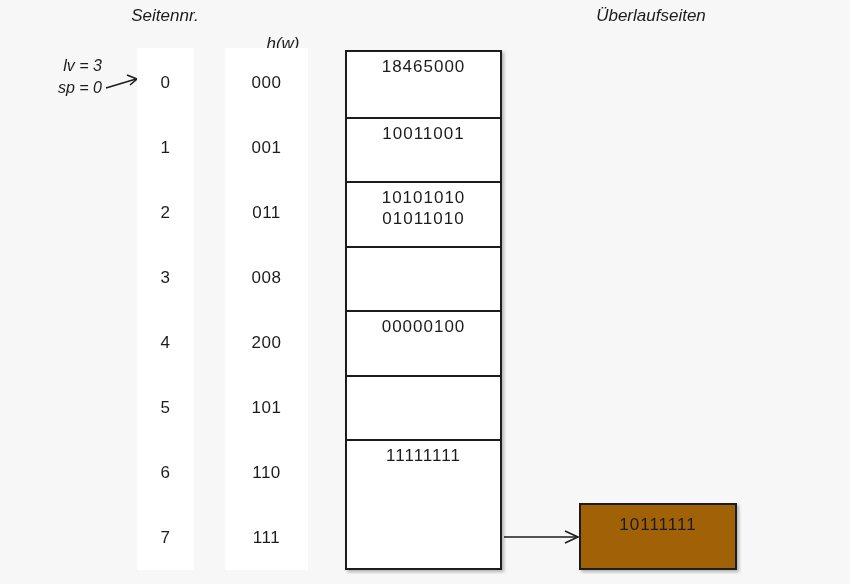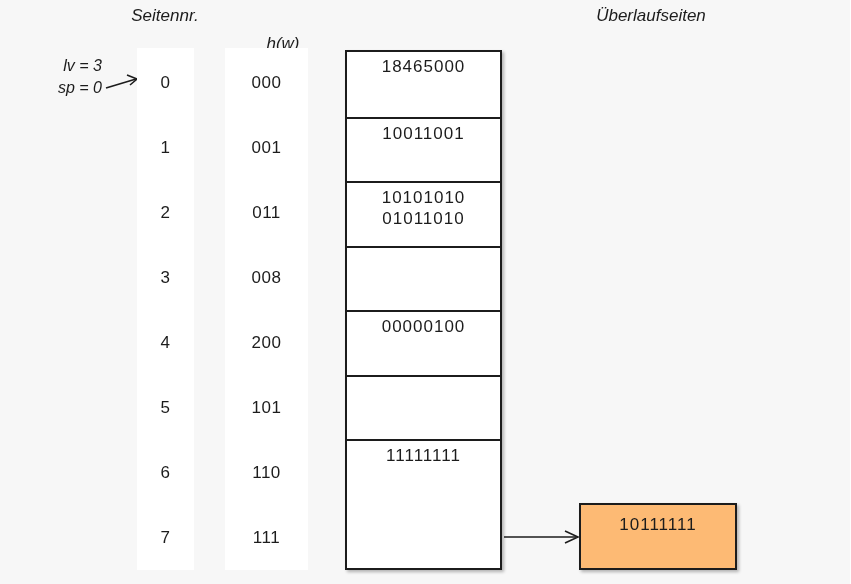--- a/index.html
+++ b/index.html
@@ -97,21 +97,21 @@
   }
 
   #overflow-box {
     position: absolute;
     left: 579px;
     top: 503px;
     width: 158px;
     height: 67px;
     box-sizing: border-box;
     border: 2px solid #1c1c1c;
-    background: #fdba74;
+    background: #a16207;
     box-shadow: 2px 2px 3px rgba(0,0,0,0.28);
     text-align: center;
     padding-top: 9px;
   }
 
   .arrow-svg { position: absolute; }
   #overflow-arrow { left: 502px; top: 527px; }
   #split-pointer-arrow { left: 103px; top: 71px; }
   .arrow-svg path, .arrow-svg line {
     stroke: #1c1c1c;

